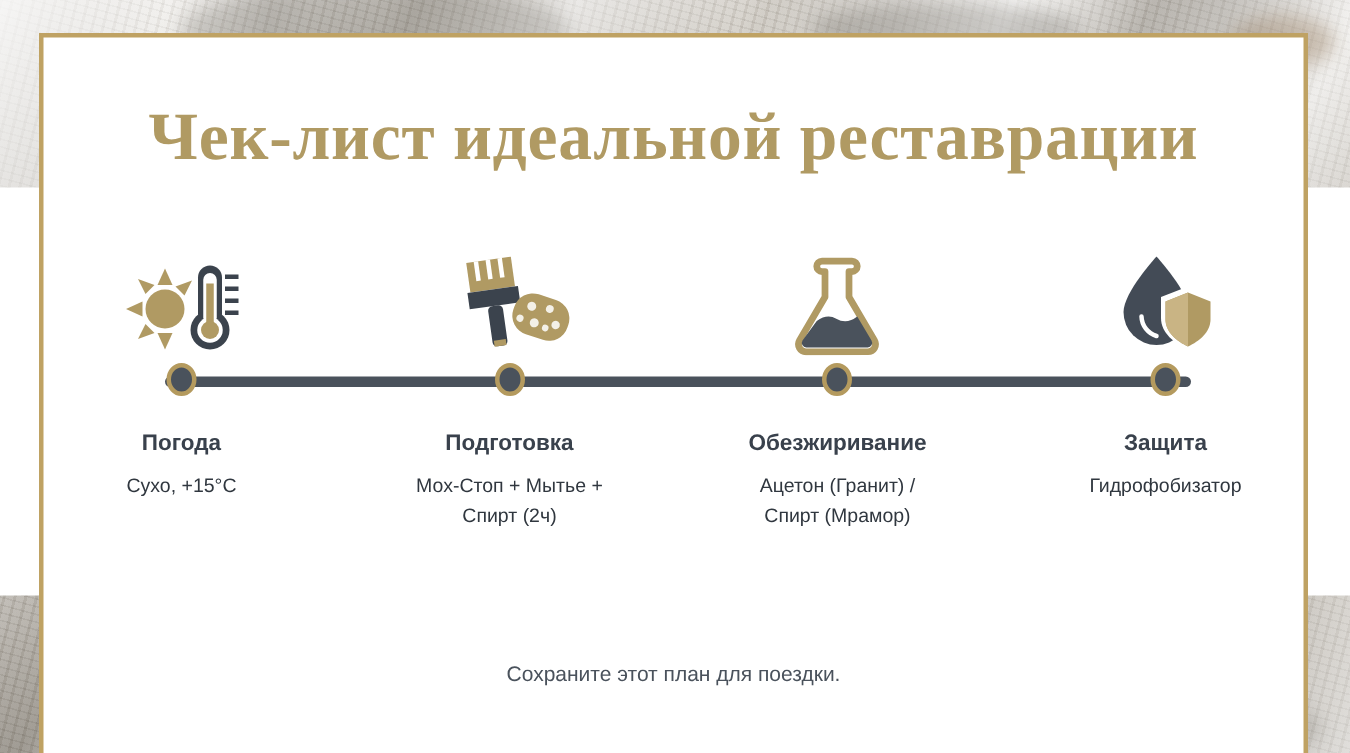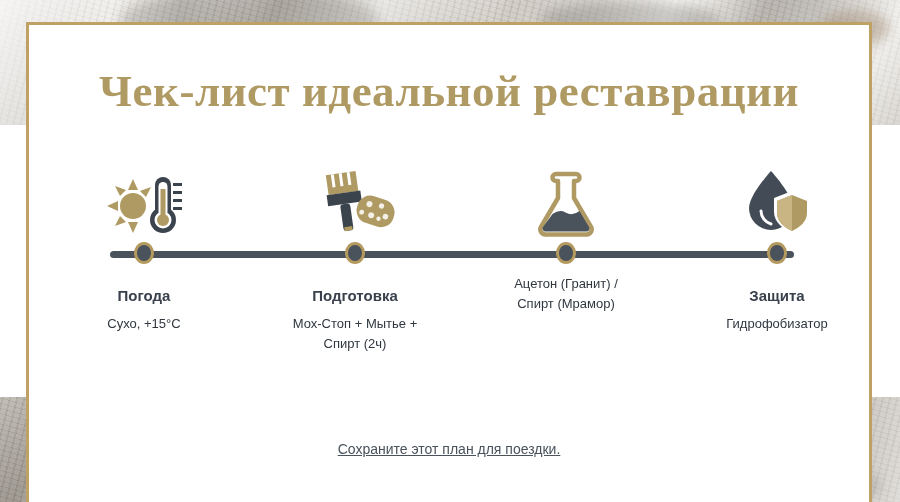--- a/index.html
+++ b/index.html
@@ -96,21 +96,20 @@
     border-radius: 4px;
   }
   .steps {
     position: absolute;
     inset: 0;
     display: flex;
     justify-content: space-between;
     align-items: flex-start;
     padding: 0 24px;
     box-sizing: border-box;
-    margin-left: 23px;
   }
   .step {
     position: relative;
     width: 136px;
     display: flex;
     flex-direction: column;
     align-items: center;
   }
   .step .icon-wrap {
     height: 82px;
@@ -146,21 +145,20 @@
   }
 
   .footer {
     position: absolute;
     left: 0;
     right: 0;
     bottom: 58px;
     text-align: center;
     font-size: 14px;
     color: #4a525c;
-    text-decoration: underline;
   }
 
   svg { display: block; }
 </style>
 </head>
 <body>
 
 <div class="poster">
 
   <div class="bg">
@@ -249,20 +247,21 @@
         </div>
 
         <div class="step">
           <div class="icon-wrap">
             <svg width="62" height="66" viewBox="0 0 62 66">
               <path d="M21 3 h20 a3.5 3.5 0 0 1 0 7 h-2 v17 l17 29 a5 5 0 0 1 -4.3 7.5 h-41.4 a5 5 0 0 1 -4.3 -7.5 l17 -29 v-17 h-2 a3.5 3.5 0 0 1 0 -7 z" fill="none" stroke="#b09a63" stroke-width="4.5" stroke-linejoin="round"></path>
               <path d="M17.5 43 q7 -5 13 -1.5 q7 4 14 -1.5 l9.5 16 a3 3 0 0 1 -2.6 4.6 h-40.8 a3 3 0 0 1 -2.6 -4.6 z" fill="#4a525c"></path>
             </svg>
           </div>
           <div class="dot"></div>
+          <div class="label">Обезжиривание</div>
           <div class="detail">Ацетон (Гранит) / Спирт (Мрамор)</div>
         </div>
 
 
 
         <div class="step">
           <div class="icon-wrap">
             <svg width="70" height="68" viewBox="0 0 70 68">
               <path d="M29 2 c0 0 22 24 22 37 a22 22 0 0 1 -44 0 c0 -13 22 -37 22 -37 z" fill="#434b56"></path>
               <path d="M19 42 a14 14 0 0 0 10 13" fill="none" stroke="#ffffff" stroke-width="3" stroke-linecap="round"></path>

